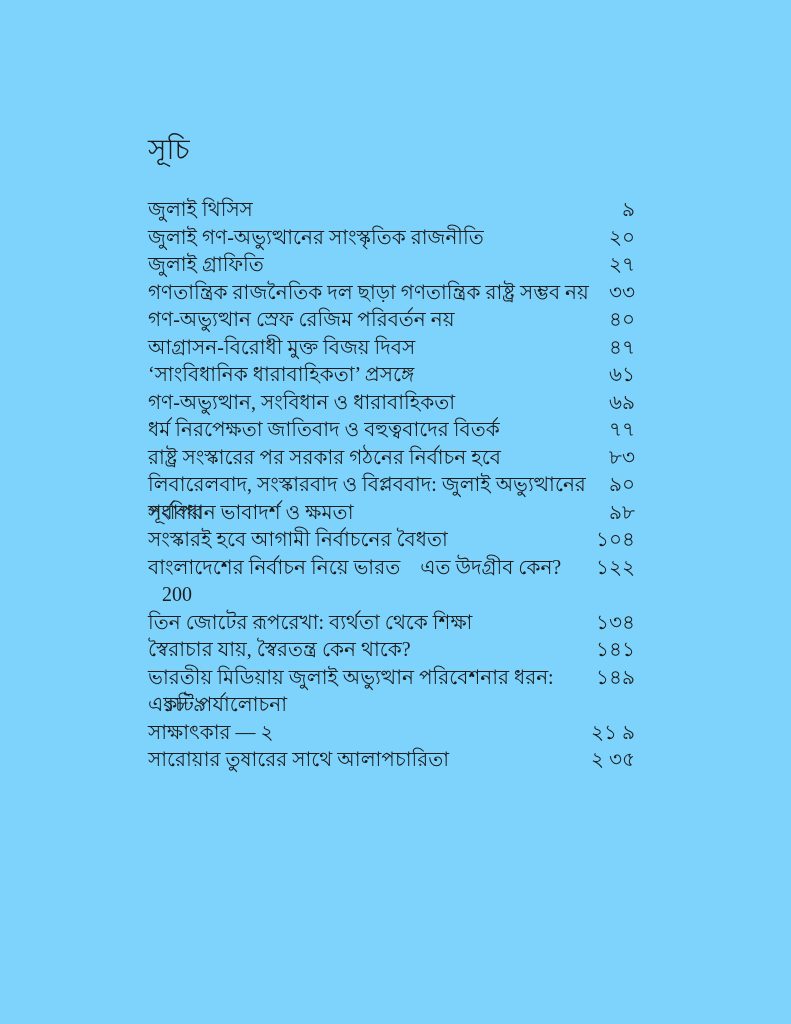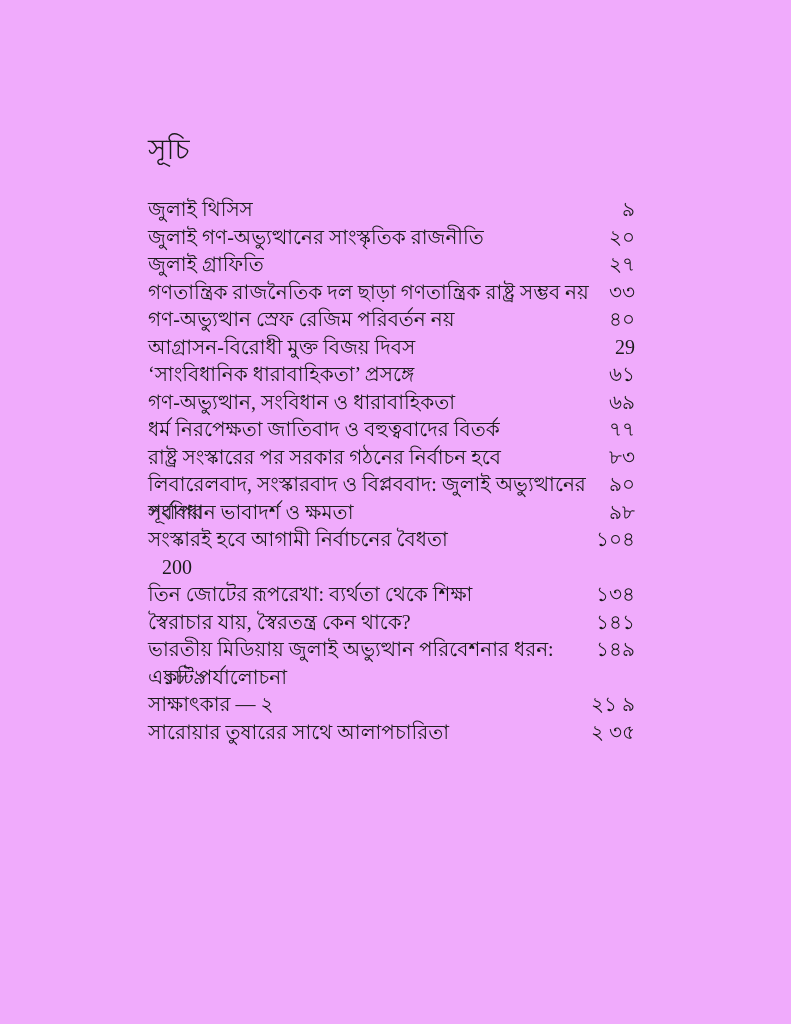--- a/index.html
+++ b/index.html
@@ -5,21 +5,21 @@
   html, body {
     margin: 0;
     padding: 0;
     background: #e8e8e8;
   }
   .page {
     position: relative;
     width: 791px;
     height: 1024px;
     margin: 0 auto;
-    background: #f0abfc;
+    background: #7dd3fc;
     color: #1b1b1b;
     font-family: "Liberation Serif", serif;
     overflow: hidden;
   }
   .toc {
     position: absolute;
     left: 148px;
     top: 130px;
     width: 487px;
   }
@@ -73,21 +73,21 @@
         <div class="toc-row">
     <span class="entry-title">গণতান্ত্রিক রাজনৈতিক দল ছাড়া গণতান্ত্রিক রাষ্ট্র সম্ভব নয়</span>
     <span class="entry-page">৩৩</span>
   </div>
         <div class="toc-row">
     <span class="entry-title">গণ-অভ্যুত্থান স্রেফ রেজিম পরিবর্তন নয়</span>
     <span class="entry-page">৪০</span>
   </div>
         <div class="toc-row">
     <span class="entry-title">আগ্রাসন-বিরোধী মুক্ত বিজয় দিবস</span>
-    <span class="entry-page">29</span>
+    <span class="entry-page">৪৭</span>
   </div>
         <div class="toc-row">
     <span class="entry-title">‘সাংবিধানিক ধারাবাহিকতা’ প্রসঙ্গে</span>
     <span class="entry-page">৬১</span>
   </div>
         <div class="toc-row">
     <span class="entry-title">গণ-অভ্যুত্থান, সংবিধান ও ধারাবাহিকতা</span>
     <span class="entry-page">৬৯</span>
   </div>
         <div class="toc-row">
@@ -102,20 +102,24 @@
     <span class="entry-title">লিবারেলবাদ, সংস্কারবাদ ও বিপ্লববাদ: জুলাই অভ্যুত্থানের পূর্বাপর</span>
     <span class="entry-page">৯০</span>
   </div>
         <div class="toc-row">
     <span class="entry-title">সংবিধান ভাবাদর্শ ও ক্ষমতা</span>
     <span class="entry-page">৯৮</span>
   </div>
         <div class="toc-row">
     <span class="entry-title">সংস্কারই হবে আগামী নির্বাচনের বৈধতা</span>
     <span class="entry-page">১০৪</span>
+  </div>
+        <div class="toc-row">
+    <span class="entry-title">বাংলাদেশের নির্বাচন নিয়ে ভারত    এত উদগ্রীব কেন?</span>
+    <span class="entry-page">১২২</span>
   </div>
         <div class="toc-row">
     <span class="entry-page">200</span>
   </div>
         <div class="toc-row">
     <span class="entry-title">তিন জোটের রূপরেখা: ব্যর্থতা থেকে শিক্ষা</span>
     <span class="entry-page">১৩৪</span>
   </div>
         <div class="toc-row">
     <span class="entry-title">স্বৈরাচার যায়, স্বৈরতন্ত্র কেন থাকে?</span>

